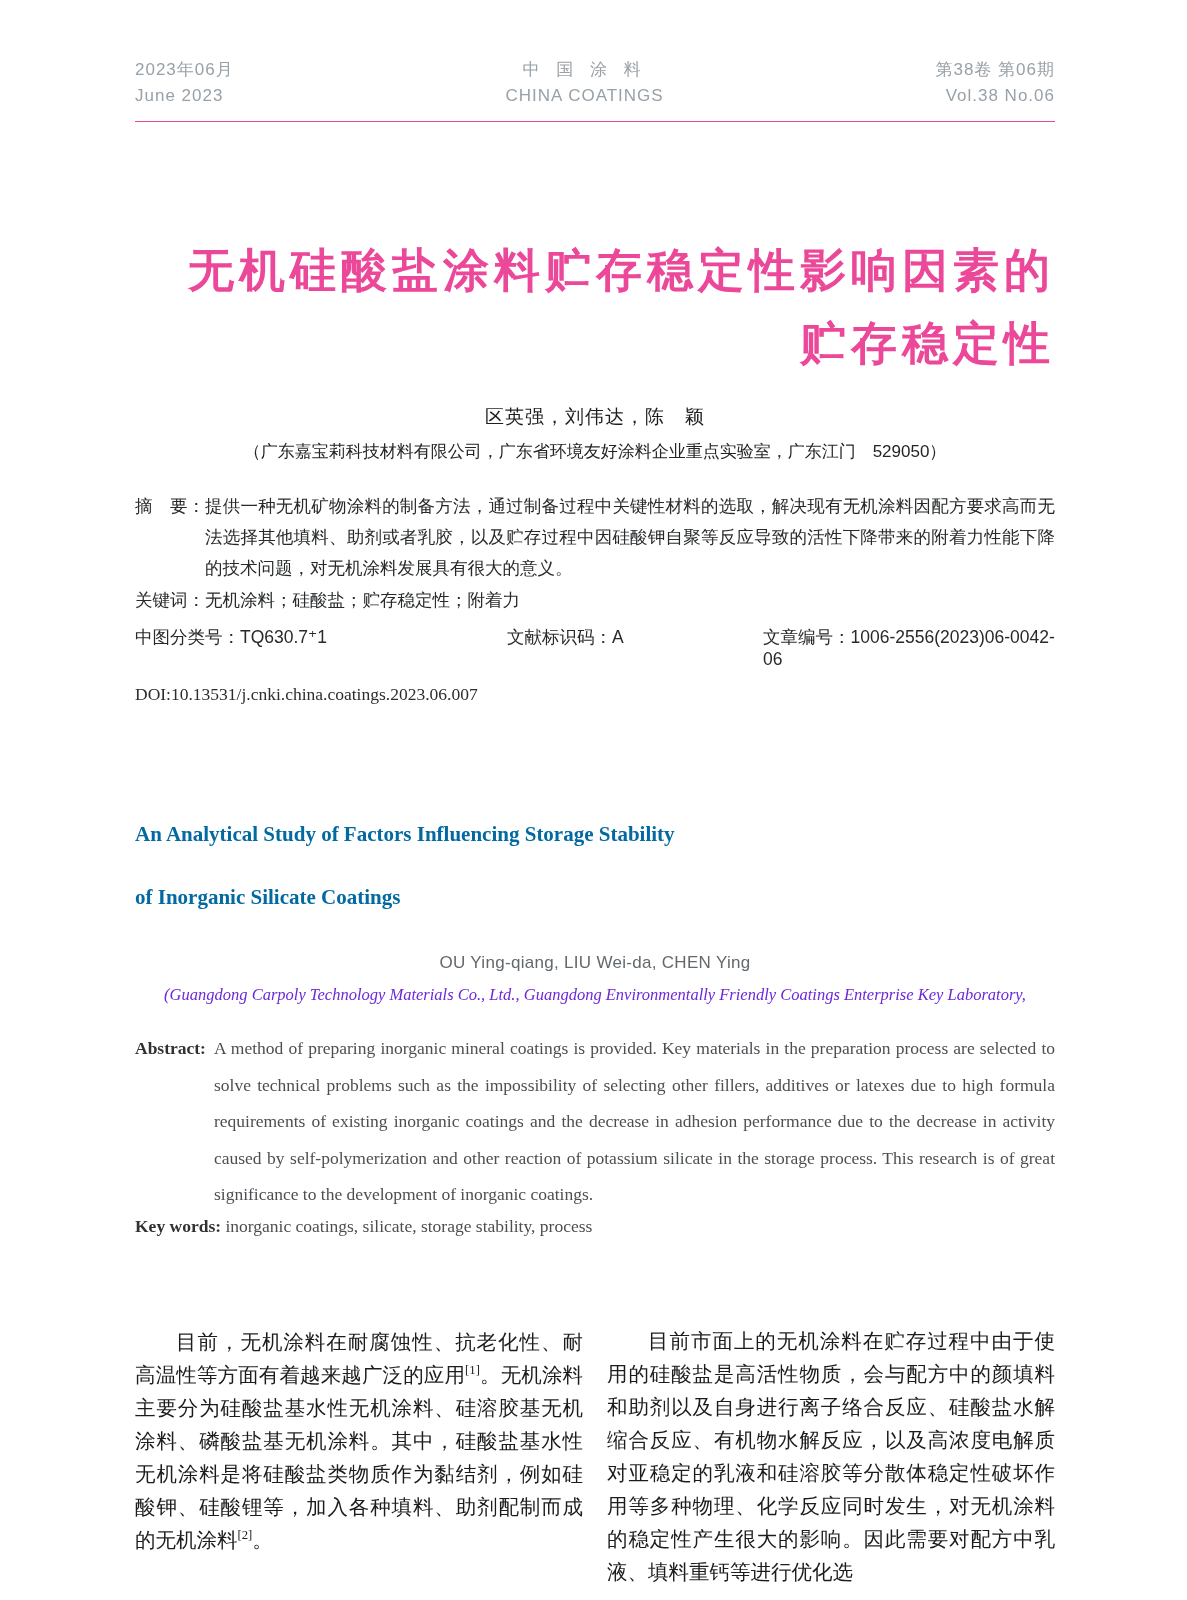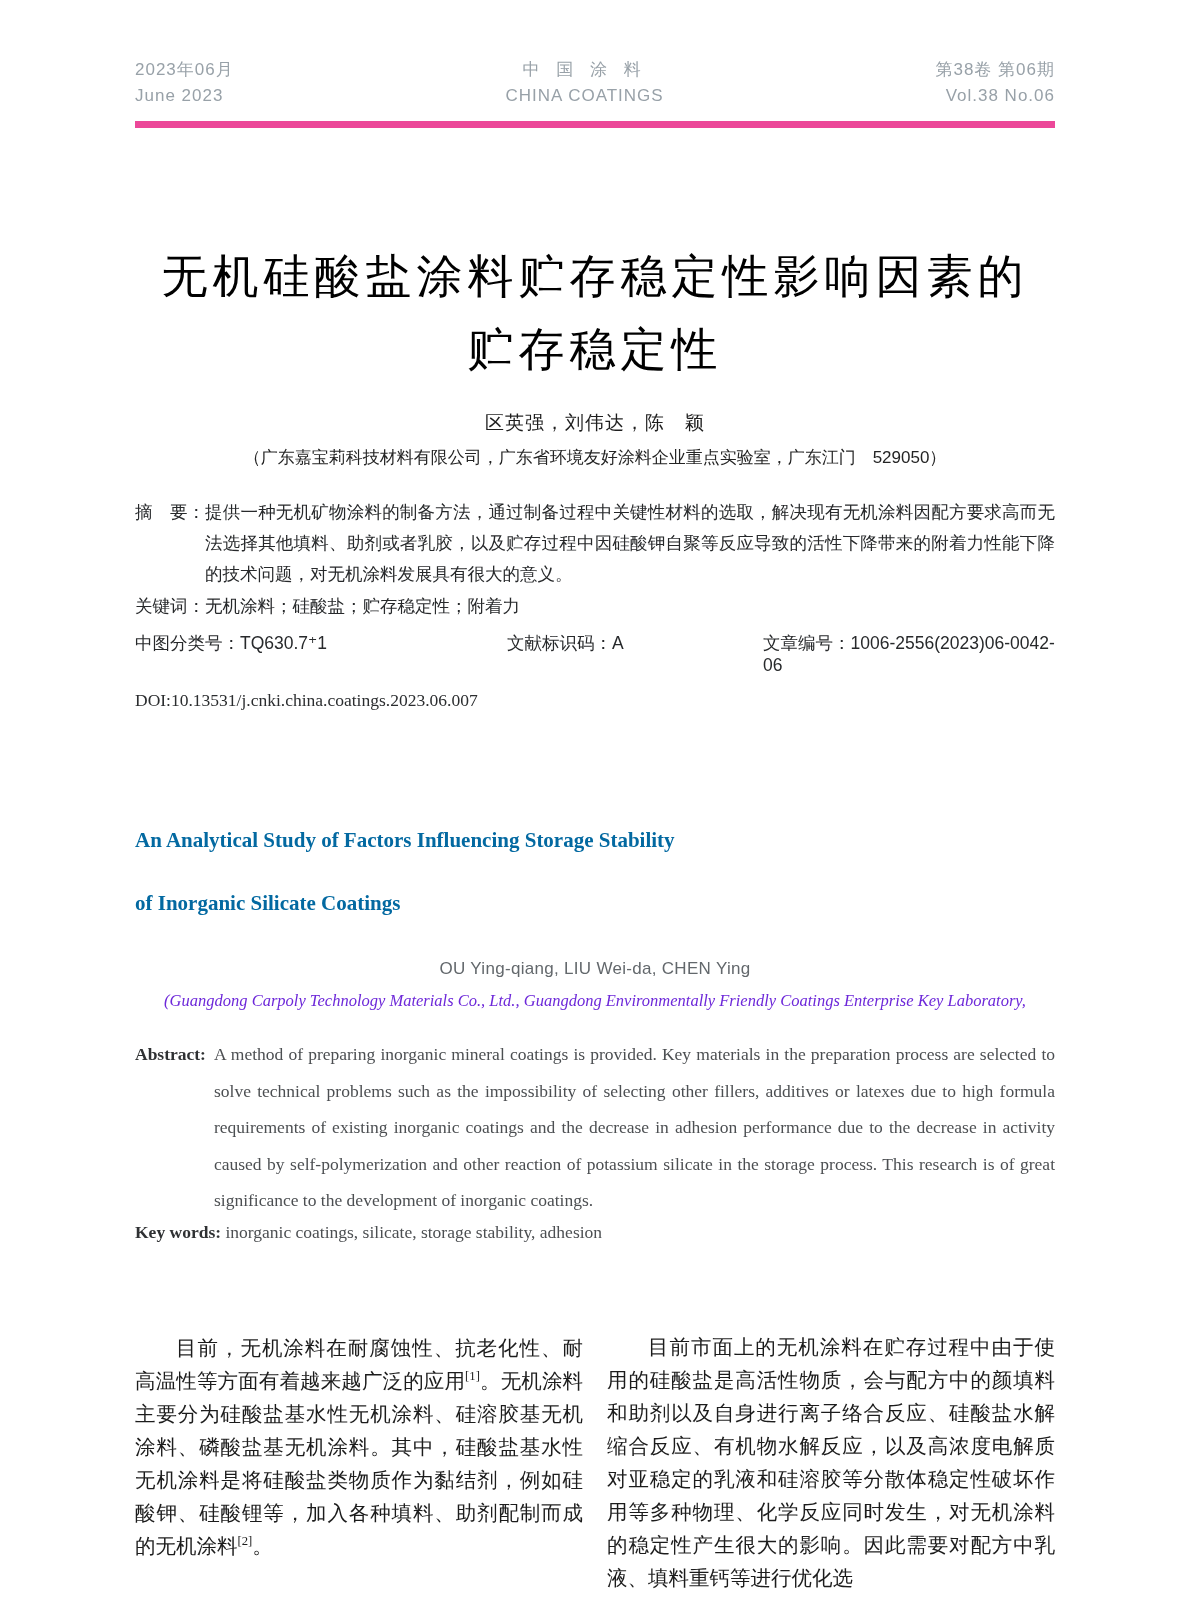--- a/index.html
+++ b/index.html
@@ -13,35 +13,35 @@
     background: #ffffff;
     overflow: hidden;
     padding: 57px 132px 0 135px;
     font-family: "Liberation Sans", "DejaVu Sans", sans-serif;
   }
 
   
   .jheader {
     display: flex; justify-content: space-between; align-items: flex-start;
     color: #98a1a8;
-    border-bottom: 7px solid #ec4899;
+    border-bottom: 1px solid #ec4899;
     padding-bottom: 12px;
   }
   .jheader .col { line-height: 26px; font-size: 17px; letter-spacing: 1px; }
   .jheader .col.center { text-align: center; letter-spacing: 6px; }
   .jheader .col.center .en { letter-spacing: 1px; }
   .jheader .col.right { text-align: right; letter-spacing: 1px; }
 
   
   .cn-title {
     margin-top: 112px;
-    text-align: center;
-    color: #000000;
+    text-align: right;
+    color: #ec4899;
     font-size: 46px;
-    font-weight: normal;
+    font-weight: bold;
     line-height: 73px;
     letter-spacing: 5px;
   }
 
   .cn-authors { margin-top: 24px; text-align: center; font-size: 19px; color: #1e1e1e; letter-spacing: 1px; }
   .cn-affiliation { margin-top: 10px; text-align: center; font-size: 17px; color: #242424; }
 
   
   .cn-abstract { margin-top: 28px; display: flex; font-size: 17.5px; color: #27292b; line-height: 31px; }
   .cn-abstract .label { white-space: nowrap; }
@@ -150,21 +150,21 @@
   <div class="en-affiliation serif">
     <div>(Guangdong Carpoly Technology Materials Co., Ltd., Guangdong Environmentally Friendly Coatings Enterprise Key Laboratory,</div>
   </div>
 
   <div class="en-abstract serif">
     <span class="label">Abstract:</span>
     <span class="text">A method of preparing inorganic mineral coatings is provided. Key materials in the preparation process are selected to solve technical problems such as the impossibility of selecting other fillers, additives or latexes due to high formula requirements of existing inorganic coatings and the decrease in adhesion performance due to the decrease in activity caused by self-polymerization and other reaction of potassium silicate in the storage process. This research is of great significance to the development of inorganic coatings.</span>
   </div>
 
   <div class="en-keywords serif">
-    <span class="label">Key words:</span><span> inorganic coatings, silicate, storage stability, adhesion</span>
+    <span class="label">Key words:</span><span> inorganic coatings, silicate, storage stability, process</span>
   </div>
 
   <div class="body-cols">
     <div class="bcol bcol-left">
       <div class="para">目前，无机涂料在耐腐蚀性、抗老化性、耐高温性等方面有着越来越广泛的应用<sup>[1]</sup>。无机涂料主要分为硅酸盐基水性无机涂料、硅溶胶基无机涂料、磷酸盐基无机涂料。其中，硅酸盐基水性无机涂料是将硅酸盐类物质作为黏结剂，例如硅酸钾、硅酸锂等，加入各种填料、助剂配制而成的无机涂料<sup>[2]</sup>。</div>
     </div>
     <div class="bcol bcol-right">
       <div class="para">目前市面上的无机涂料在贮存过程中由于使用的硅酸盐是高活性物质，会与配方中的颜填料和助剂以及自身进行离子络合反应、硅酸盐水解缩合反应、有机物水解反应，以及高浓度电解质对亚稳定的乳液和硅溶胶等分散体稳定性破坏作用等多种物理、化学反应同时发生，对无机涂料的稳定性产生很大的影响。因此需要对配方中乳液、填料重钙等进行优化选</div>
     </div>
   </div>

